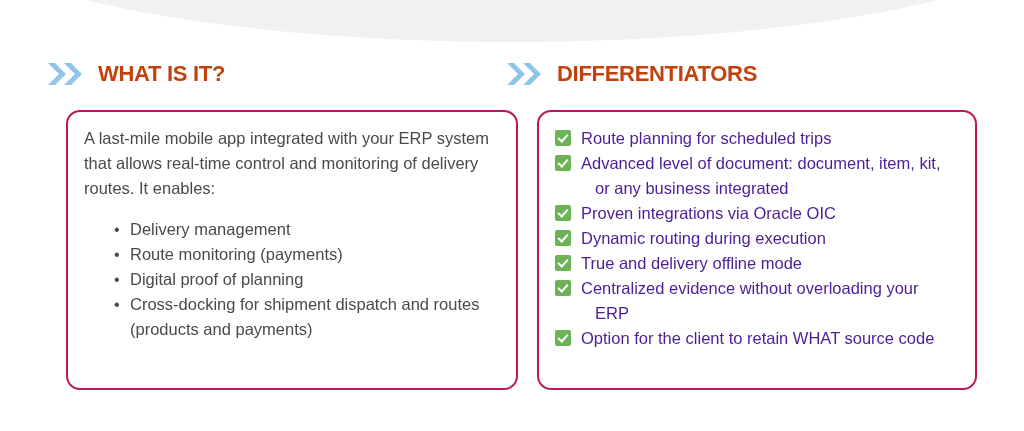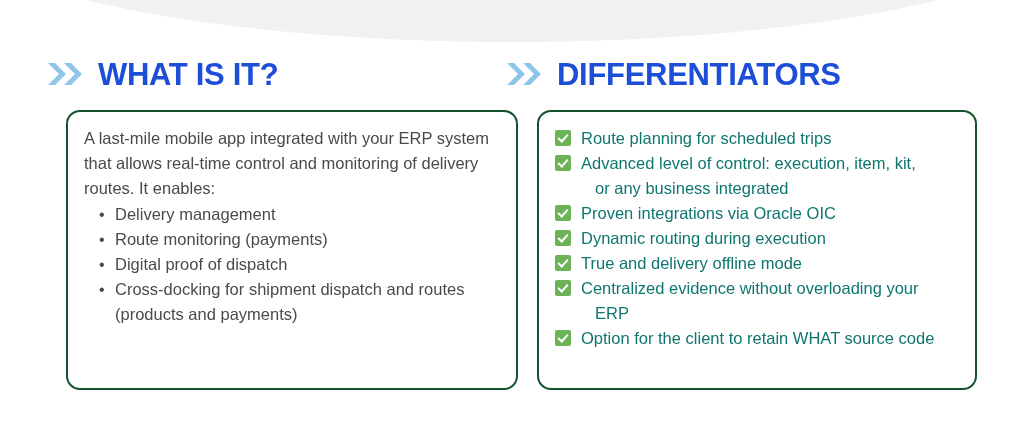--- a/index.html
+++ b/index.html
@@ -48,57 +48,57 @@
     display: flex;
     align-items: center;
     gap: 14px;
     height: 44px;
   }
   .chev {
     display: block;
     flex: none;
   }
   .section-title {
-    font-size: 31px;
+    font-size: 22px;
     font-weight: bold;
-    color: #1d4ed8;
+    color: #c2410c;
     letter-spacing: -0.3px;
     white-space: nowrap;
     line-height: 1;
   }
 
   
   .card {
     position: absolute;
     top: 110px;
     left: 20px;
     width: 416px;
     height: 248px;
-    border: 2px solid #14532d;
+    border: 2px solid #be185d;
     border-radius: 14px;
     background: #ffffff;
     padding: 14px 16px 14px 16px;
     box-sizing: content-box;
   }
   .card.right-card {
     left: 32px;
     width: 404px;
   }
 
   
   .body-text {
     color: #4a4a4a;
     font-size: 16.5px;
     line-height: 25px;
   }
   .para { margin: 0; }
 
   ul.bullets {
     list-style: none;
-    margin: 1px;
+    margin: 16px;
     padding: 0;
   }
   ul.bullets li {
     position: relative;
     padding-left: 30px;
     line-height: 25px;
   }
   ul.bullets li::before {
     content: "\2022";
     position: absolute;
@@ -107,21 +107,21 @@
     color: #4a4a4a;
     font-size: 16px;
     line-height: 25px;
   }
 
   
   ul.checklist {
     list-style: none;
     margin: 0;
     padding: 0;
-    color: #0f766e;
+    color: #4c1d95;
     font-size: 16.5px;
     line-height: 25px;
   }
   ul.checklist li {
     position: relative;
     padding-left: 26px;
     margin-bottom: 0px;
   }
   ul.checklist li .chk {
     position: absolute;
@@ -169,21 +169,21 @@
       </svg>
       <div class="section-title">WHAT IS IT?</div>
     </div>
 
     <div class="card">
       <div class="body-text">
         <p class="para">A last-mile mobile app integrated with your ERP system that allows real-time control and monitoring of delivery routes. It enables:</p>
         <ul class="bullets">
           <li>Delivery management</li>
           <li>Route monitoring (payments)</li>
-          <li>Digital proof of dispatch</li>
+          <li>Digital proof of planning</li>
           <li>Cross-docking for shipment dispatch and routes (products and payments)</li>
         </ul>
       </div>
     </div>
   </div>
 
   <div class="column right">
 
     <div class="section-head">
       <svg class="chev" width="38" height="26" viewBox="0 0 38 26">
@@ -196,21 +196,21 @@
     <div class="card right-card">
       <ul class="checklist">
 
         <li>
           <span class="chk"></span>
           <span class="ctext">Route planning for scheduled trips</span>
         </li>
 
         <li>
           <span class="chk"></span>
-          <span class="ctext">Advanced level of control: execution, item, kit,</span>
+          <span class="ctext">Advanced level of document: document, item, kit,</span>
           <span class="cont">or any business integrated</span>
         </li>
 
         <li>
           <span class="chk"></span>
           <span class="ctext">Proven integrations via Oracle OIC</span>
         </li>
 
         <li>
           <span class="chk"></span>

